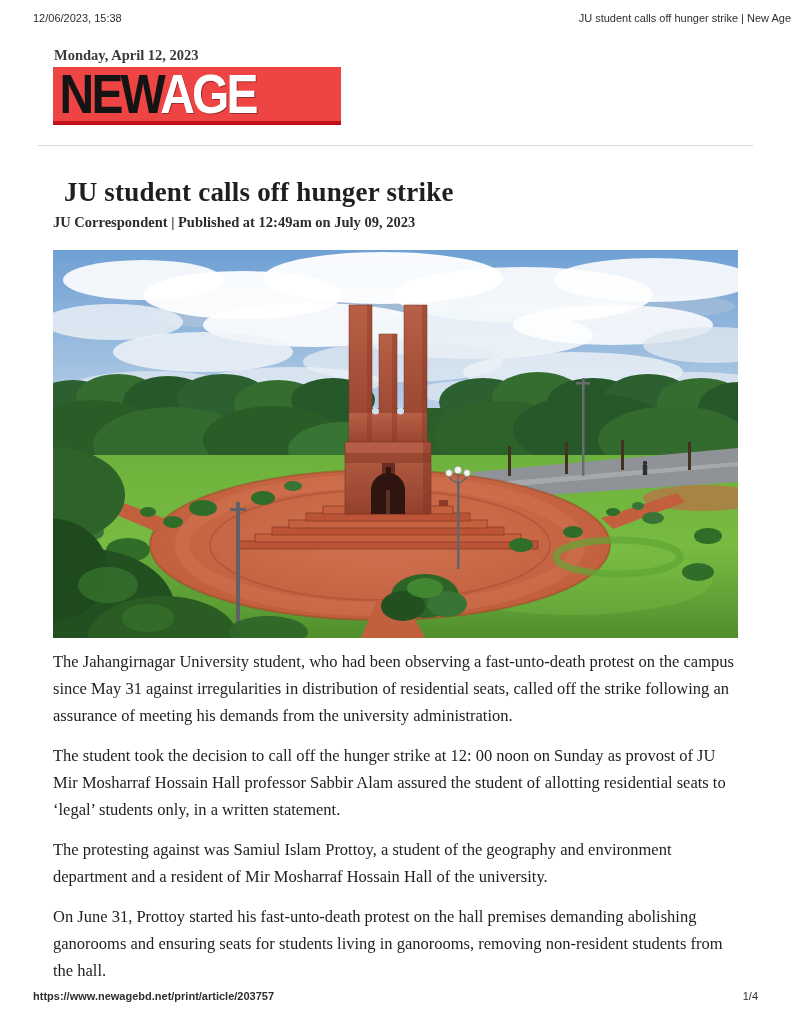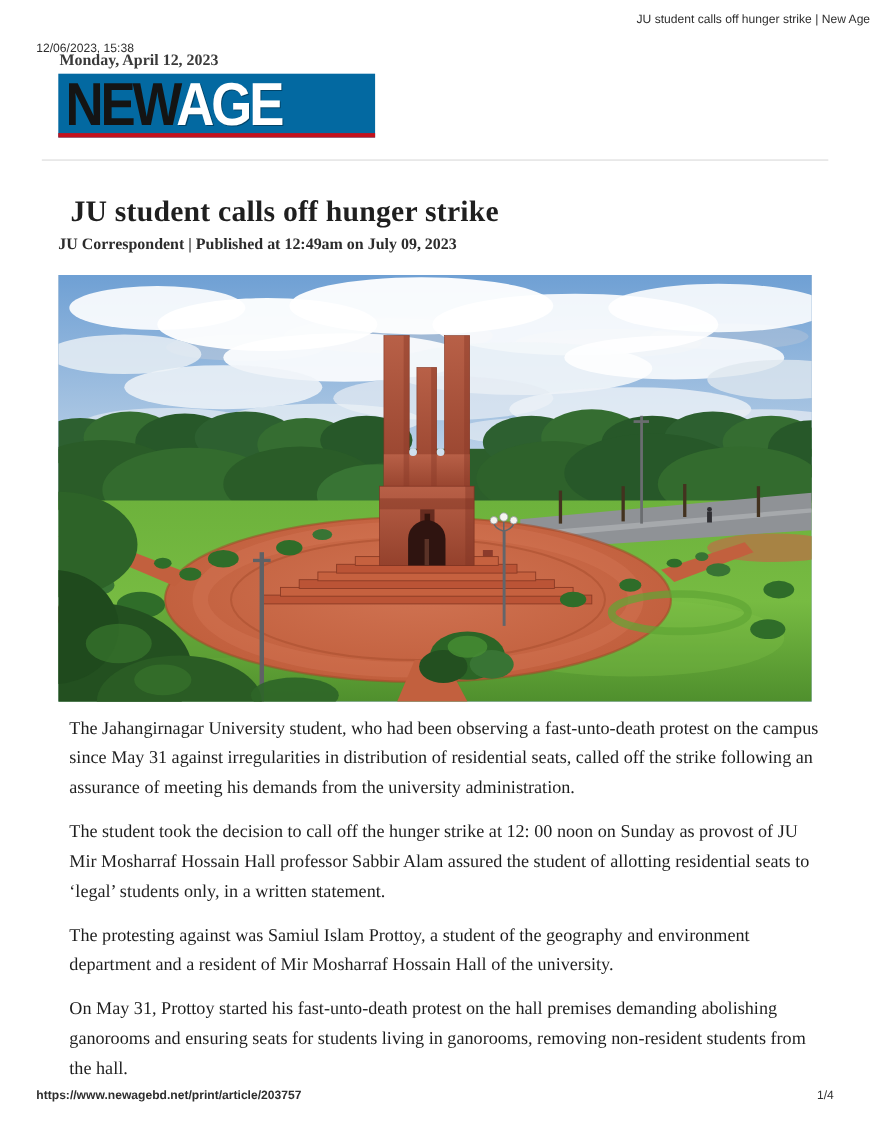--- a/index.html
+++ b/index.html
@@ -2,46 +2,46 @@
 <html><head>
 <meta charset="utf-8">
 <style>
   html,body{margin:0;padding:0;background:#ffffff;width:791px;height:1024px;overflow:hidden;
     font-family:"Liberation Serif",serif;-webkit-font-smoothing:antialiased;}
   .page{position:relative;width:791px;height:1024px;background:#fff;}
 
   
   .print-hdr{position:absolute;top:12px;left:0;right:0;height:16px;
     font-family:"Liberation Sans",sans-serif;font-size:11px;color:#2e2e2e;}
-  .print-hdr .left{position:absolute;left:33px;top:0;margin-top:26px;}
+  .print-hdr .left{position:absolute;left:33px;top:0;}
   .print-hdr .center{position:absolute;left:0;right:0;top:0;text-align:right;}
   .print-ftr{position:absolute;top:990px;left:0;right:0;height:16px;
     font-family:"Liberation Sans",sans-serif;font-size:11px;color:#2e2e2e;}
   .print-ftr .url{position:absolute;left:33px;top:0;font-weight:bold;}
   .print-ftr .page-num{position:absolute;right:33px;top:0;}
 
   
   .masthead-date{position:absolute;left:54px;top:47px;font-size:14.5px;font-weight:700;color:#3a3a3a;}
-  .logo{position:absolute;left:53px;top:67px;width:288px;height:58px;background:#0369a1;
+  .logo{position:absolute;left:53px;top:67px;width:288px;height:58px;background:#ef4444;
     border-bottom:4px solid #c3111c;box-sizing:border-box;display:flex;align-items:center;
     overflow:hidden;}
   .logo-text{font-family:"Liberation Sans",sans-serif;font-weight:900;font-size:51px;
     line-height:1;letter-spacing:-3px;white-space:nowrap;transform:scale(.94,1.08);
     transform-origin:0 55%;padding-left:7px;}
   .logo-new{color:#141414;}
   .logo-age{color:#ffffff;text-shadow:1px 1px 0 rgba(0,0,0,.35);}
   .rule{position:absolute;left:38px;top:145px;width:715px;height:1px;background:#d9d9d9;}
 
   
   .headline{position:absolute;left:53px;top:166px;width:685px;font-size:27px;font-weight:700;
     color:#1f1f1f;letter-spacing:.2px;}
   .byline{position:absolute;left:53px;top:214px;width:685px;font-size:14.5px;font-weight:700;color:#2c2c2c;}
   .photo{position:absolute;left:53px;top:250px;width:685px;height:388px;overflow:hidden;background:#9db8d2;}
   .photo svg{display:block;}
-  .body-copy{position:absolute;left:53px;top:648px;width:687px;font-size:16.5px;line-height:27px;color:#1e1e1e;margin-left:10px;}
+  .body-copy{position:absolute;left:53px;top:648px;width:687px;font-size:16.5px;line-height:27px;color:#1e1e1e;}
   .body-copy p{margin:0 0 13px 0;}
 </style>
 </head>
 <body>
 
 <div class="page">
 
   <div class="print-hdr">
     <span class="left">12/06/2023, 15:38</span>
     <span class="center">JU student calls off hunger strike | New Age</span>
@@ -249,21 +249,21 @@
         <ellipse cx="95" cy="368" rx="26" ry="14" fill="#3a7a2e" opacity=".55"></ellipse>
         <ellipse cx="215" cy="382" rx="40" ry="16" fill="#2e6528" opacity=".9"></ellipse>
       </g>
     </svg>
   </div>
 
   <div class="body-copy">
     <p>The Jahangirnagar University student, who had been observing a fast-unto-death protest on the campus since May 31 against irregularities in distribution of residential seats, called off the strike following an assurance of meeting his demands from the university administration.</p>
     <p>The student took the decision to call off the hunger strike at 12: 00 noon on Sunday as provost of JU Mir Mosharraf Hossain Hall professor Sabbir Alam assured the student of allotting residential seats to ‘legal’ students only, in a written statement.</p>
     <p>The protesting against was Samiul Islam Prottoy, a student of the geography and environment department and a resident of Mir Mosharraf Hossain Hall of the university.</p>
-    <p>On May 31, Prottoy started his fast-unto-death protest on the hall premises demanding abolishing ganorooms and ensuring seats for students living in ganorooms, removing non-resident students from the hall.</p>
+    <p>On June 31, Prottoy started his fast-unto-death protest on the hall premises demanding abolishing ganorooms and ensuring seats for students living in ganorooms, removing non-resident students from the hall.</p>
   </div>
 
   <div class="print-ftr">
     <span class="url">https://www.newagebd.net/print/article/203757</span>
     <span class="page-num">1/4</span>
   </div>
 
 </div>
 
 </body></html>

